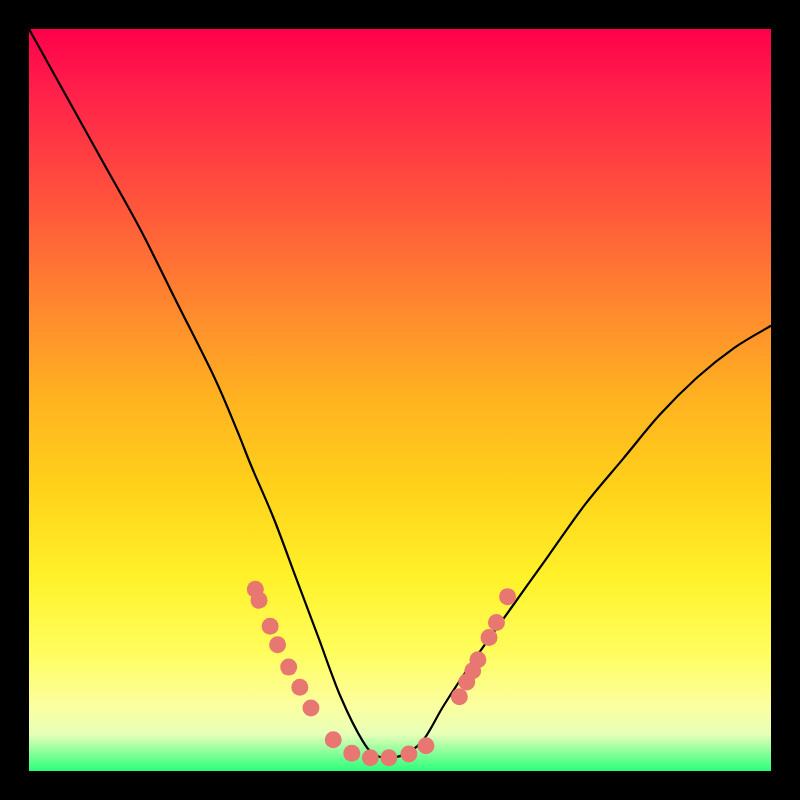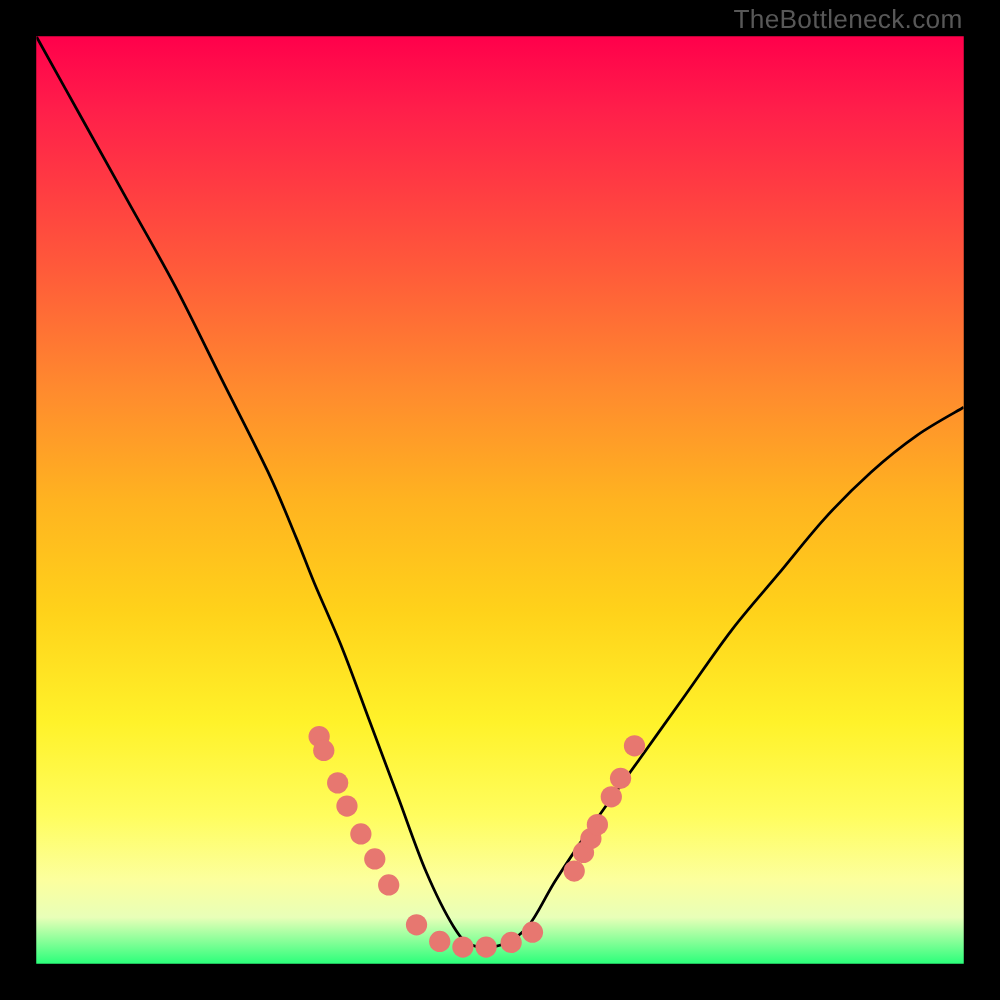--- a/index.html
+++ b/index.html
@@ -54,21 +54,20 @@
     left: 0;
     top: 0;
     width: 742px;
     height: 742px;
   }
 </style>
 </head>
 <body>
 
 <div class="outer">
-  <div class="attrib">TheBottleneck.com</div>
 
   <div class="plot">
     <svg class="curve" viewBox="0 0 742 742">
       <path id="curve-path" fill="none" stroke="#000" stroke-width="2.2" d="M 0,0 C 6.183333333333334,11.129999999999995 24.733333333333334,44.51999999999997 37.1,66.77999999999997 C 49.46666666666667,89.03999999999998 61.833333333333336,111.30000000000005 74.2,133.56000000000006 C 86.56666666666666,155.82000000000008 98.93333333333334,176.84333333333336 111.3,200.34000000000003 C 123.66666666666666,223.8366666666667 136.03333333333333,249.8066666666667 148.4,274.54 C 160.76666666666668,299.2733333333333 175.60666666666665,327.71666666666664 185.5,348.73999999999995 C 195.39333333333335,369.76333333333326 201.57666666666668,385.84 207.76000000000002,400.68 C 213.94333333333336,415.52000000000004 216.41666666666666,422.94000000000005 222.6,437.78000000000003 C 228.78333333333333,452.62 237.44,471.16999999999996 244.86,489.71999999999997 C 252.28000000000003,508.27 259.7,529.2933333333333 267.12,549.0799999999999 C 274.54,568.8666666666666 281.96,588.6533333333334 289.38,608.44 C 296.8,628.2266666666667 304.21999999999997,650.4866666666667 311.64,667.8 C 319.06,685.1133333333332 327.7166666666667,702.4266666666667 333.90000000000003,712.32 C 340.08333333333337,722.2133333333334 342.5566666666666,724.6866666666666 348.73999999999995,727.16 C 354.9233333333333,729.6333333333333 363.58,729.6333333333333 371,727.16 C 378.42,724.6866666666666 385.84000000000003,720.9766666666667 393.26000000000005,712.32 C 400.68000000000006,703.6633333333334 406.8633333333334,688.8233333333334 415.52000000000004,675.22 C 424.1766666666667,661.6166666666667 434.07,646.7766666666668 445.2,630.7 C 456.33,614.6233333333333 469.93333333333334,596.0733333333333 482.3,578.76 C 494.6666666666667,561.4466666666667 507.0333333333333,544.1333333333334 519.4,526.82 C 531.7666666666667,509.5066666666667 544.1333333333333,490.95666666666665 556.5,474.88 C 568.8666666666667,458.80333333333334 581.2333333333333,445.2 593.6,430.36 C 605.9666666666667,415.52000000000004 618.3333333333333,399.4433333333334 630.6999999999999,385.84000000000003 C 643.0666666666666,372.2366666666667 655.4333333333334,359.86999999999995 667.8000000000001,348.73999999999995 C 680.1666666666667,337.60999999999996 692.5333333333333,327.7166666666667 704.9,319.06000000000006 C 717.2666666666667,310.4033333333334 735.8166666666666,300.51 742,296.8"></path>
       <g id="markers">
           <circle cx="226.31" cy="560.21" r="8.5" fill="#e77770"></circle>
           <circle cx="230.02" cy="571.34" r="8.5" fill="#e77770"></circle>
           <circle cx="241.15" cy="597.31" r="8.5" fill="#e77770"></circle>
           <circle cx="248.57000000000002" cy="615.86" r="8.5" fill="#e77770"></circle>
           <circle cx="259.7" cy="638.12" r="8.5" fill="#e77770"></circle>

